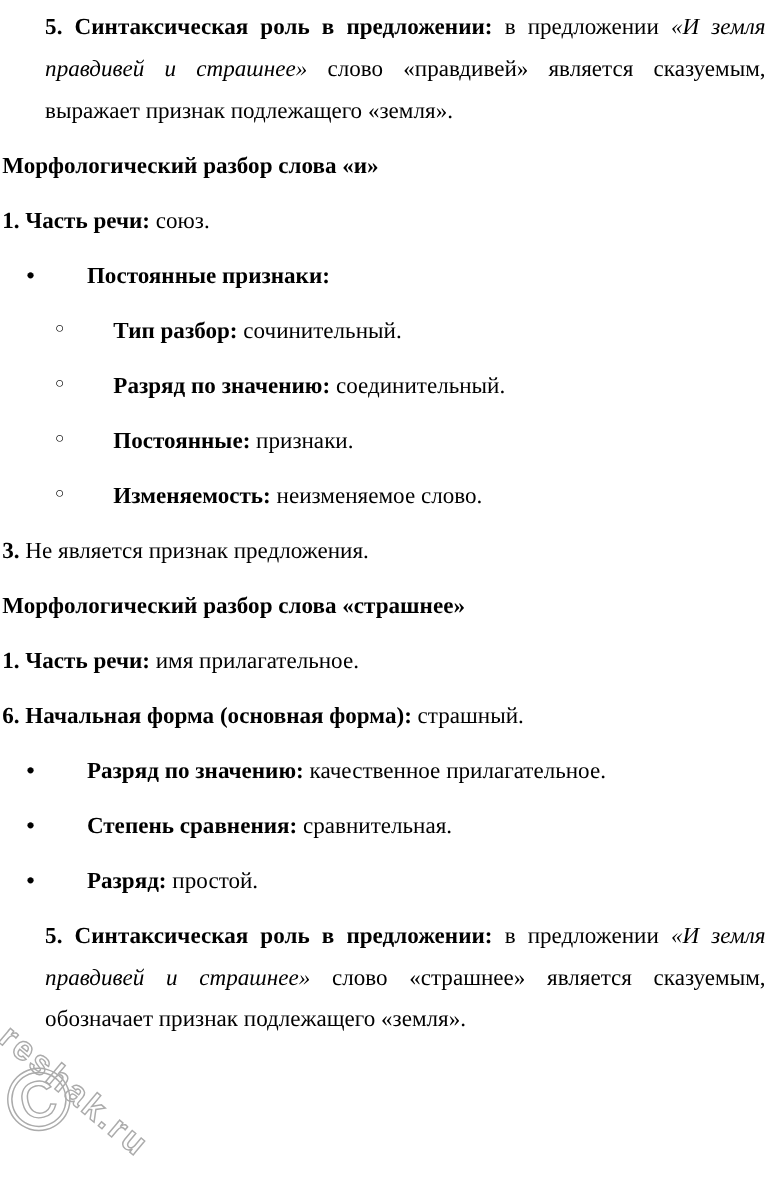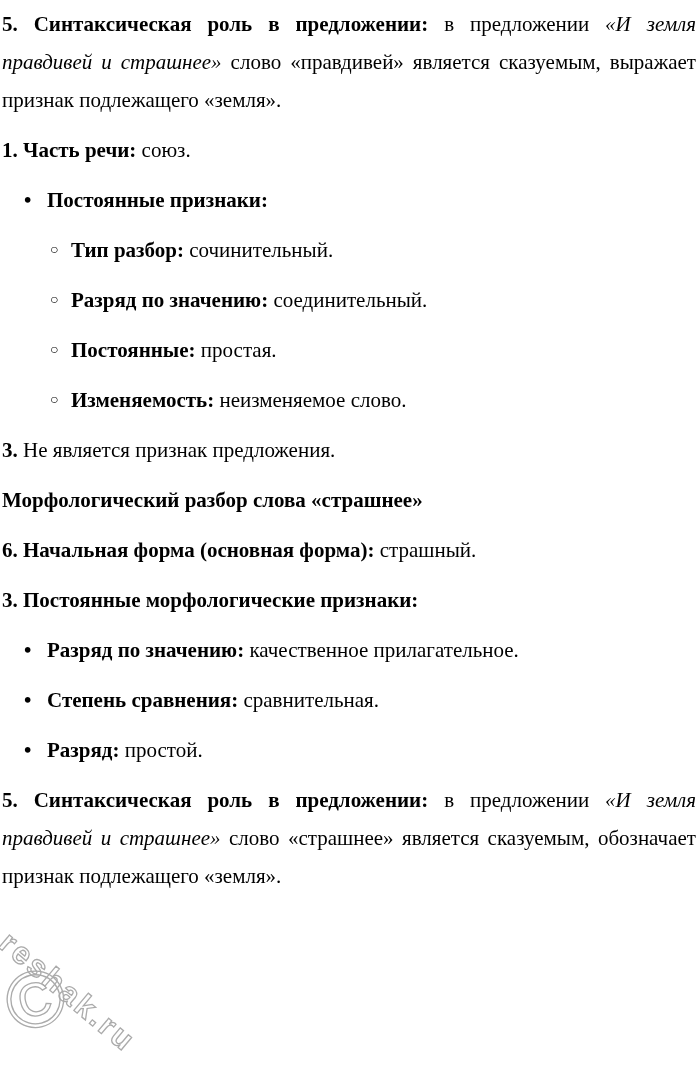--- a/index.html
+++ b/index.html
@@ -16,37 +16,37 @@
     font-size: 21px;
     line-height: 38px;
     color: #000000;
   }
   .content {
     position: relative;
     z-index: 1;
     padding: 5px 2px 0 2px;
   }
   .blk { margin: 0 0 12px 0; }
-  .para { text-align: justify; }
+  .para { text-align: justify; margin-left: 39px; }
   .b { font-weight: bold; }
   .i { font-style: italic; }
   .bullet-row { display: flex; }
   .lvl1 { padding-left: 22px; }
   .lvl2 { padding-left: 48px; }
   .marker {
     flex: none;
     width: 23px;
     font-weight: bold;
   }
   .lvl2 .marker {
     width: 21px;
     font-size: 14px;
     font-weight: normal;
   }
-  .bullet-text { flex: 1; }
+  .bullet-text { flex: 1; margin-left: 32px; }
   .watermark {
     position: absolute;
     left: 0;
     top: 918px;
     width: 360px;
     height: 154px;
     z-index: 0;
     pointer-events: none;
     font-family: "Liberation Sans", sans-serif;
     color: rgba(255,255,255,0);
@@ -75,45 +75,46 @@
 </head>
 <body>
 
 <div class="watermark">
   <span class="wm-text">reshak.ru</span>
   <span class="wm-copy">©</span>
 </div>
 
 <div class="content">
     <p class="blk para"><span class="b ">5. Синтаксическая роль в предложении: </span><span class="">в предложении </span><span class="i">«И земля правдивей и страшнее»</span><span class=""> слово «правдивей» является сказуемым, выражает признак подлежащего «земля».</span></p>
+    <p class="blk"><span class="b ">Морфологический разбор слова «и»</span></p>
     <p class="blk"><span class="b ">1. Часть речи:</span><span class=""> союз.</span></p>
     <div class="blk bullet-row lvl1">
       <span class="marker">•</span>
       <span class="bullet-text"><span class="b ">Постоянные признаки:</span></span>
     </div>
     <div class="blk bullet-row lvl2">
       <span class="marker">○</span>
       <span class="bullet-text"><span class="b ">Тип разбор:</span><span class=""> сочинительный.</span></span>
     </div>
     <div class="blk bullet-row lvl2">
       <span class="marker">○</span>
       <span class="bullet-text"><span class="b ">Разряд по значению:</span><span class=""> соединительный.</span></span>
     </div>
     <div class="blk bullet-row lvl2">
       <span class="marker">○</span>
-      <span class="bullet-text"><span class="b ">Постоянные:</span><span class=""> простая.</span></span>
+      <span class="bullet-text"><span class="b ">Постоянные:</span><span class=""> признаки.</span></span>
     </div>
     <div class="blk bullet-row lvl2">
       <span class="marker">○</span>
       <span class="bullet-text"><span class="b ">Изменяемость:</span><span class=""> неизменяемое слово.</span></span>
     </div>
     <p class="blk"><span class="b ">3.</span><span class=""> Не является признак предложения.</span></p>
     <p class="blk"><span class="b ">Морфологический разбор слова «страшнее»</span></p>
+    <p class="blk"><span class="b ">1. Часть речи:</span><span class=""> имя прилагательное.</span></p>
     <p class="blk"><span class="b ">6. Начальная форма (основная форма):</span><span class=""> страшный.</span></p>
-    <p class="blk"><span class="b ">3. Постоянные морфологические признаки:</span></p>
     <div class="blk bullet-row lvl1">
       <span class="marker">•</span>
       <span class="bullet-text"><span class="b ">Разряд по значению:</span><span class=""> качественное прилагательное.</span></span>
     </div>
     <div class="blk bullet-row lvl1">
       <span class="marker">•</span>
       <span class="bullet-text"><span class="b ">Степень сравнения:</span><span class=""> сравнительная.</span></span>
     </div>
     <div class="blk bullet-row lvl1">
       <span class="marker">•</span>

